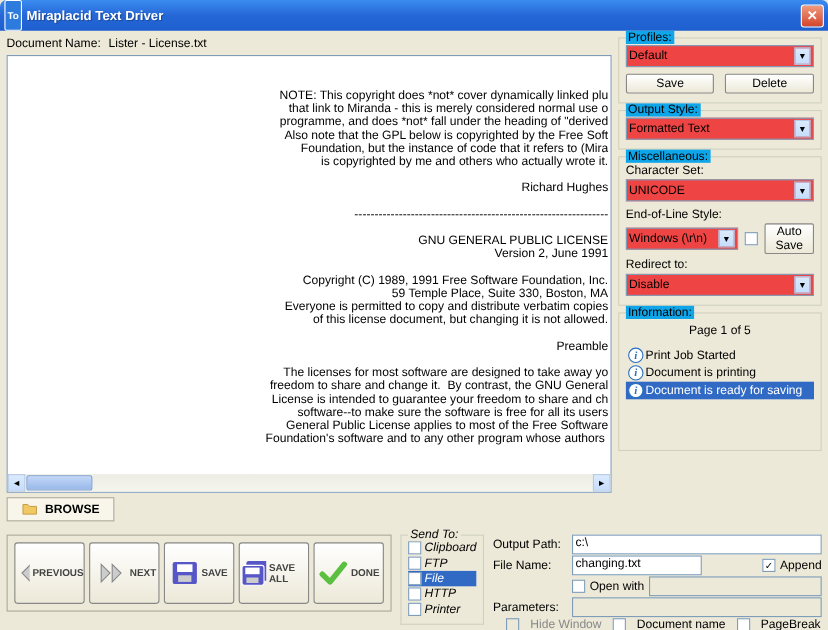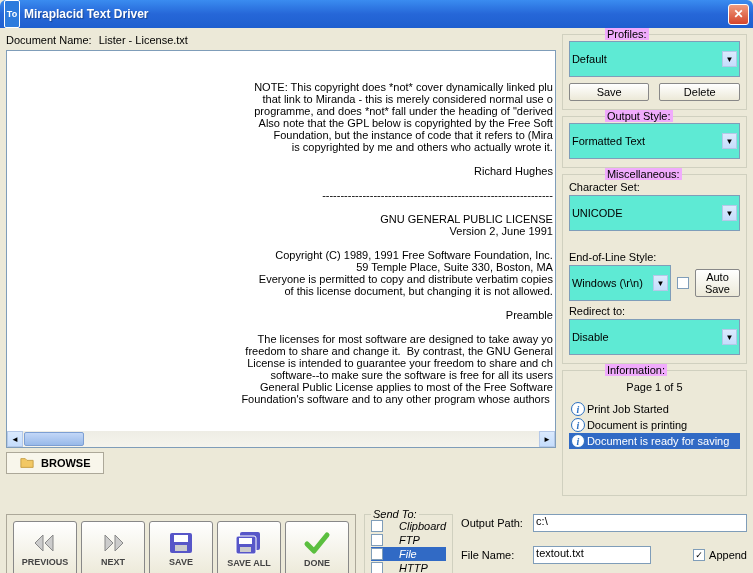--- a/index.html
+++ b/index.html
@@ -13,46 +13,46 @@
 .right { width: 206px; }
 .docname-row { margin-bottom: 4px; }
 .docname-row label { margin-right: 4px; }
 .textbox { background: white; border: 1px solid #7f9db9; font-family: 'Courier New', monospace; font-size: 12px; padding: 2px; overflow: hidden; white-space: pre; height: 398px; width: 100%; position: relative; }
 .textcontent { height: 382px; overflow: hidden; text-align: right; }
 .hscroll { position: absolute; bottom: 0; left: 0; right: 0; height: 16px; background: linear-gradient(to bottom, #eeede5, #f5f4ed); display: flex; }
 .hscroll .arrow { width: 16px; height: 16px; background: linear-gradient(to bottom, #dbeafd, #c5ddfc); border: 1px solid #b4c8e8; display: flex; align-items: center; justify-content: center; font-size: 8px; }
 .hscroll .thumb { width: 60px; height: 14px; margin: 1px; background: linear-gradient(to bottom, #c3d7f7, #98b9e9); border: 1px solid #7d9fd3; border-radius: 2px; }
 .hscroll .track { flex: 1; }
 .fieldset { border: 1px solid #d0d0bf; padding: 6px 6px 8px 6px; margin-bottom: 6px; position: relative; }
-.fieldset .legend { position: absolute; top: -7px; left: 6px; background: #f0abfc; padding: 0 2px; margin-left: 36px; }
-.combo { width: 100%; height: 36px; border: 1px solid #7f9db9; background: #5eead4; display: flex; align-items: center; padding: 0 2px; }
+.fieldset .legend { position: absolute; top: -7px; left: 6px; background: #0ea5e9; padding: 0 2px; }
+.combo { width: 100%; height: 20px; border: 1px solid #7f9db9; background: #ef4444; display: flex; align-items: center; padding: 0 2px; }
 .combo span { flex: 1; }
 .combo .drop { width: 15px; height: 16px; background: linear-gradient(to bottom, #dbeafd, #c5ddfc); border: 1px solid #b4c8e8; display: flex; align-items: center; justify-content: center; font-size: 8px; }
 .btn { border: 1px solid #888; background: linear-gradient(to bottom, #fff, #ece9d8); padding: 2px 0; text-align: center; cursor: pointer; border-radius: 2px; }
 .btnrow { display: flex; gap: 10px; margin-top: 6px; }
 .btnrow .btn { flex: 1; }
 .lbl { display: block; margin-bottom: 2px; }
 .inforow { display: flex; align-items: center; gap: 2px; padding: 1px 2px; }
 .inforow.sel { background: #316ac5; color: white; }
 .infoicon { width: 14px; height: 14px; border-radius: 50%; border: 1px solid #2a6fc0; background: white; color: #2a6fc0; font-weight: bold; font-size: 10px; display: flex; align-items: center; justify-content: center; font-style: italic; font-family: serif; }
 .pageinfo { text-align: center; padding: 4px 0 8px 0; }
 .tabrow { display: flex; gap: 2px; margin-top: 4px; }
 .tab { padding: 3px 12px; background: #f8f6eb; border: 1px solid #aca899; display: flex; align-items: center; gap: 6px; font-weight: bold; cursor: pointer; }
 .tab .ticon { width: 16px; height: 14px; }
 .bottom { display: flex; gap: 8px; margin-top: 6px; align-items: flex-start; padding: 0 6px; }
 .bigbtns { display: flex; gap: 4px; border: 1px solid #aca899; padding: 6px; background: #ece9d8; }
-.bigbtn { width: 64px; height: 56px; border: 1px solid #888; background: linear-gradient(to bottom, #fff, #ece9d8); border-radius: 3px; display: flex; flex-direction: column; align-items: center; justify-content: center; cursor: pointer; gap: 2px; }
+.bigbtn { width: 64px; height: 56px; border: 1px solid #888; background: linear-gradient(to bottom, #fff, #ece9d8); border-radius: 3px; display: flex; flex-direction: row; align-items: center; justify-content: center; cursor: pointer; gap: 2px; }
 .bigbtn .blabel { font-size: 9px; font-weight: bold; color: #444; }
 .sendto { border: 1px solid #d0d0bf; padding: 4px 6px 6px 6px; position: relative; flex: 0 0 69px; font-style: italic; }
 .sendto .legend { position: absolute; top: -7px; left: 6px; background: #ece9d8; padding: 0 2px; }
-.chkrow { display: flex; align-items: center; gap: 16px; padding: 1px 0; }
+.chkrow { display: flex; align-items: center; gap: 3px; padding: 1px 0; }
 .chkrow.sel { background: #316ac5; color: white; }
 .chkbox { width: 12px; height: 12px; border: 1px solid #7f9db9; background: white; display: flex; align-items: center; justify-content: center; font-size: 9px; line-height: 1; }
 .outgrid { flex: 1; }
-.outrow { display: flex; align-items: center; margin-bottom: 14px; gap: 4px; }
+.outrow { display: flex; align-items: center; margin-bottom: 1px; gap: 4px; }
 .outrow label { width: 68px; }
 .txtinput { border: 1px solid #7f9db9; background: white; height: 18px; padding: 0 2px; flex: 1; }
 .chk { width: 12px; height: 12px; border: 1px solid #7f9db9; background: white; display: inline-flex; align-items: center; justify-content: center; font-size: 9px; }
 .ilabel { color: #888; }
 </style>
 </head>
 <body>
 
 <div class="titlebar">
   <div class="icon">To</div>
@@ -132,21 +132,21 @@
       </div>
     </div>
 
     <div class="fieldset">
       <div class="legend">Miscellaneous:</div>
       <label class="lbl">Character Set:</label>
       <div class="combo">
         <span>UNICODE</span>
         <div class="drop">▼</div>
       </div>
-      <label class="lbl" style="margin-top:20px">End-of-Line Style:</label>
+      <label class="lbl" style="margin-top:6px">End-of-Line Style:</label>
       <div style="display:flex;gap:6px;align-items:center">
         <div class="combo" style="width:102px">
           <span>Windows (\r\n)</span>
           <div class="drop">▼</div>
         </div>
         <div class="chk"></div>
         <span class="btn" style="flex:1;padding:1px 2px;border-radius:2px">Auto Save</span>
       </div>
       <label class="lbl" style="margin-top:4px">Redirect to:</label>
       <div class="combo">
@@ -241,29 +241,33 @@
       </div>
   </div>
 
   <div class="outgrid">
     <div class="outrow">
       <label>Output Path:</label>
       <div class="txtinput">c:\</div>
     </div>
     <div class="outrow">
       <label>File Name:</label>
-      <div class="txtinput" style="flex:0 0 118px">textout.txt</div>
+      <div class="txtinput" style="flex:0 0 118px">changing.txt</div>
       <div style="flex:1"></div>
       <div class="chk">✓</div>
       <span>Append</span>
     </div>
     <div class="outrow">
       <label></label>
       <div class="chk"></div>
       <span>Open with</span>
+      <div class="txtinput" style="background:#ece9d8"></div>
+    </div>
+    <div class="outrow">
+      <label>Parameters:</label>
       <div class="txtinput" style="background:#ece9d8"></div>
     </div>
     <div class="outrow" style="gap:10px;padding-left:12px">
       <div class="chk" style="background:#ece9d8"></div>
       <span class="ilabel">Hide Window</span>
       <div class="chk"></div>
       <span>Document name</span>
       <div class="chk"></div>
       <span>PageBreak</span>
     </div>

